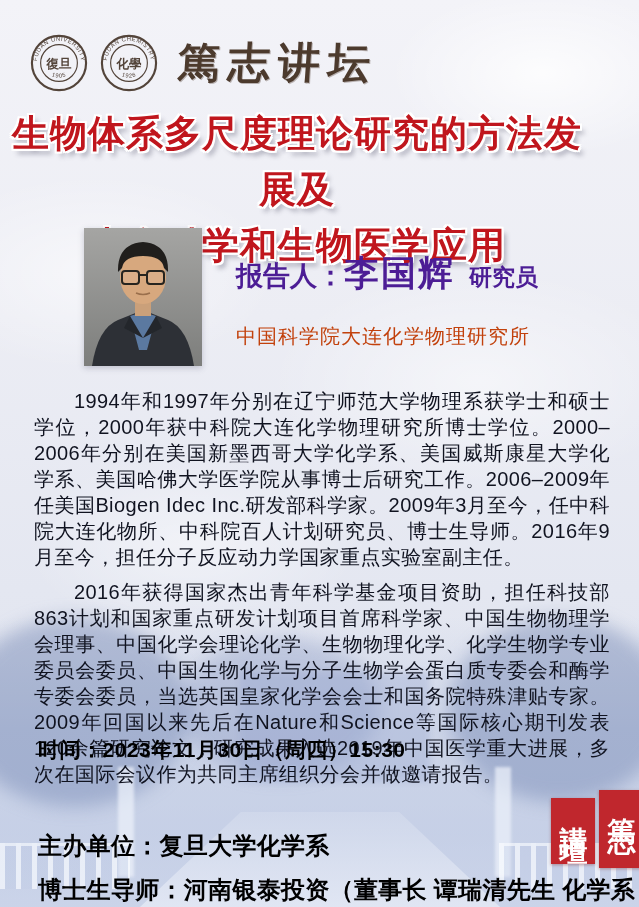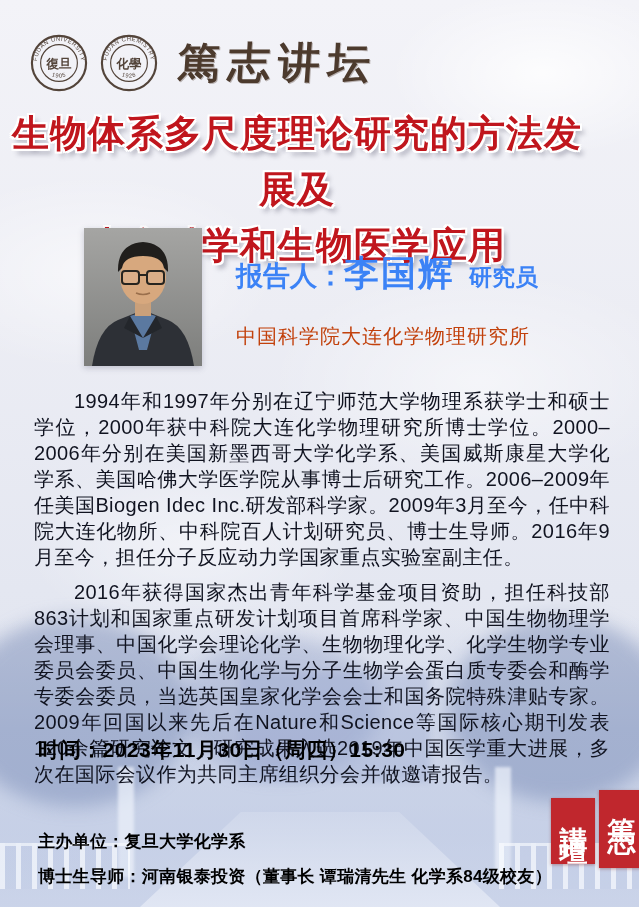--- a/index.html
+++ b/index.html
@@ -66,40 +66,40 @@
     text-shadow:
       -2px -2px 0 #ffffff, 2px -2px 0 #ffffff, -2px 2px 0 #ffffff, 2px 2px 0 #ffffff,
       0 -2px 0 #ffffff, 0 2px 0 #ffffff, -2px 0 0 #ffffff, 2px 0 0 #ffffff,
       4px 5px 5px rgba(70,70,95,.45);
   }
 
   
   .speaker { position: absolute; top: 228px; left: 84px; display: flex; }
   .photo { width: 118px; height: 138px; box-shadow: 0 2px 6px rgba(60,60,90,.25); flex: 0 0 auto; }
   .speaker-info { margin-left: 34px; padding-top: 22px; }
-  .speaker-line { color: #3b82f6; white-space: nowrap; }
+  .speaker-line { color: #4c1d95; white-space: nowrap; }
   .sp-label { font-size: 27px; font-weight: bold; }
   .sp-name  { font-size: 35px; font-weight: 900; letter-spacing: 2px; }
   .sp-title { font-size: 23px; font-weight: bold; margin-left: 14px; }
   .affiliation { margin-top: 26px; font-size: 20px; color: #c2410c; letter-spacing: 1px; }
 
   
   .bio { position: absolute; top: 388px; left: 34px; width: 576px; }
   .bio p {
     font-size: 20px; line-height: 26px; color: #101320; text-align: justify;
     text-indent: 2em; letter-spacing: .4px; margin-bottom: 9px;
   }
 
   
   .event { position: absolute; top: 736px; left: 38px; }
   .event .row { font-size: 21px; font-weight: bold; color: #000; margin-bottom: 15px; letter-spacing: .5px; }
 
   
   .organizers { position: absolute; top: 830px; left: 38px; }
-  .organizers .row { font-size: 17px; font-weight: bold; color: #000; margin-bottom: 12px; letter-spacing: .3px; }
+  .organizers .row { font-size: 24px; font-weight: bold; color: #000; margin-bottom: 12px; letter-spacing: .3px; }
 
   
   .seals { position: absolute; top: 790px; left: 551px; display: flex; gap: 4px; align-items: flex-start; }
   .seal {
     background: #c0272d; color: #fff;
     writing-mode: vertical-rl; text-orientation: upright;
     font-family: "DejaVu Serif", "Liberation Serif", serif;
     font-weight: bold; font-size: 28px; letter-spacing: 8px;
     padding: 6px 3px; box-shadow: 0 1px 3px rgba(120,30,30,.4);
   }

